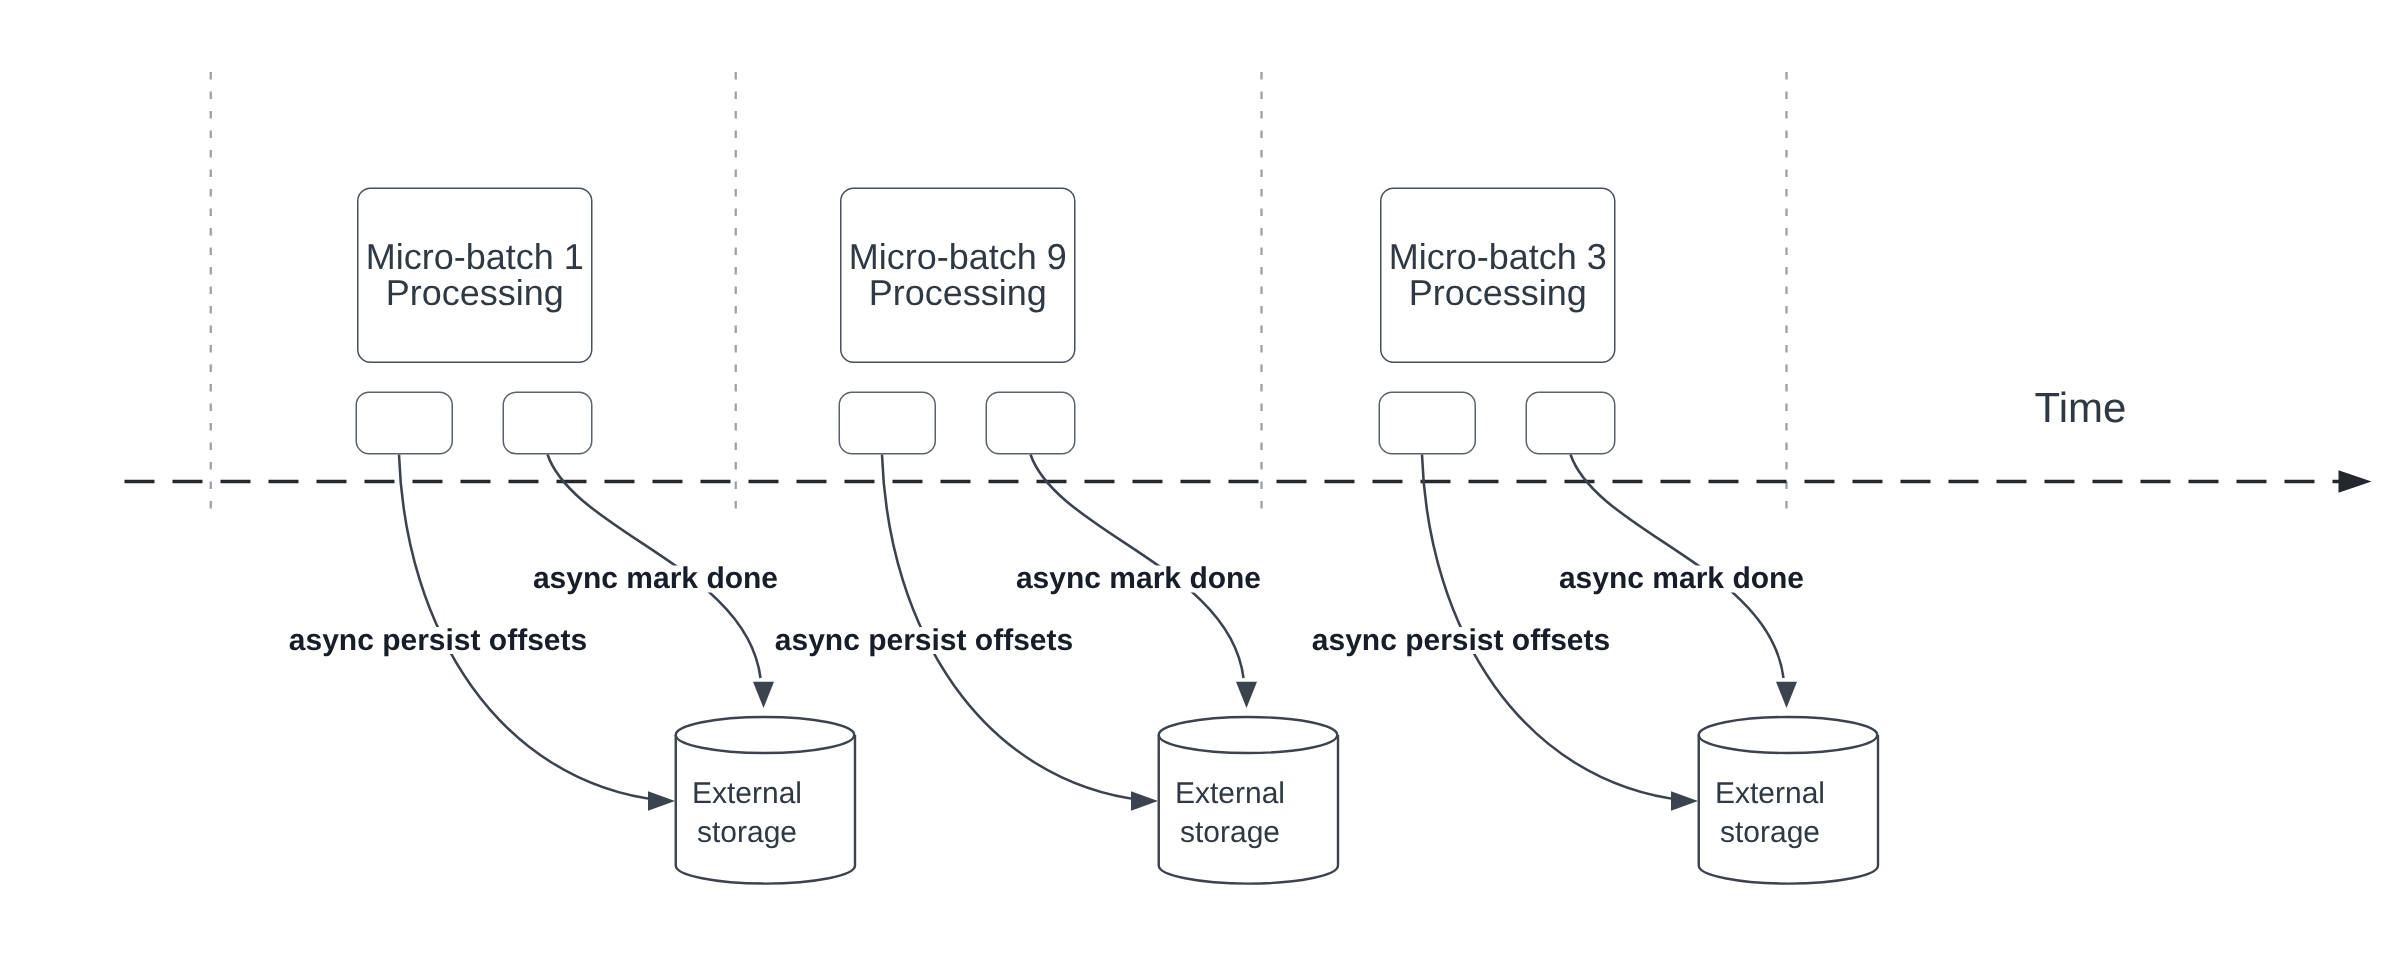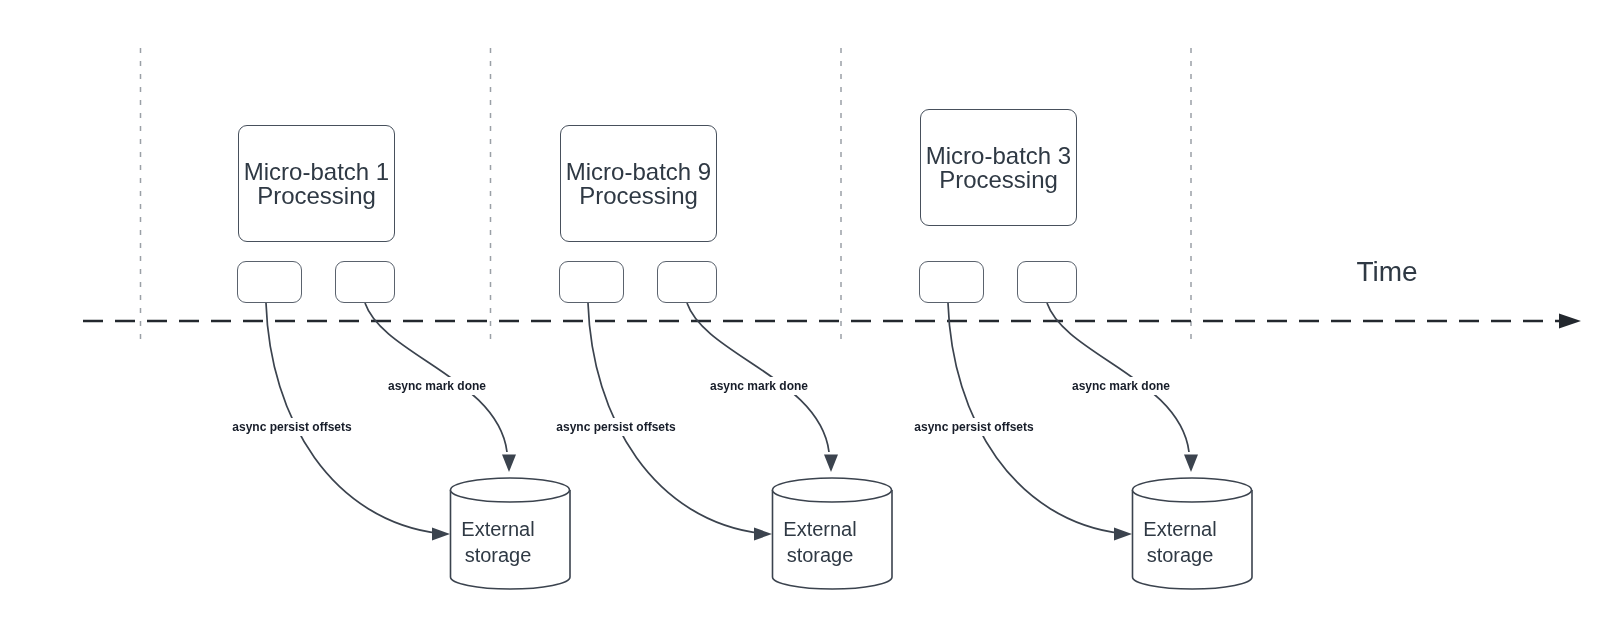--- a/index.html
+++ b/index.html
@@ -28,21 +28,21 @@
     border:1.6px solid var(--shape-stroke);border-radius:9px;background:#fff;
     display:flex;align-items:center;justify-content:center;text-align:center;
     font-size:24px;line-height:24px;color:var(--text);white-space:pre-line;
   }
   .chip{
     position:absolute;height:42px;box-sizing:border-box;background:#fff;
     border:1.5px solid #5a626d;border-radius:9px;top:261px;
   }
   .alabel{
     position:absolute;transform:translateX(-50%);
-    font-size:12px;font-weight:bold;color:var(--label-text);
+    font-size:20px;font-weight:bold;color:var(--label-text);
     background:#fff;padding:0 3px;white-space:nowrap;line-height:18px;text-align:right;
   }
   .storage-label{
     position:absolute;width:96px;top:516px;text-align:center;
     font-size:20px;line-height:26px;color:var(--text);white-space:pre-line;
   }
   .time-label{
     position:absolute;transform:translateX(-50%);left:1387px;top:261px;
     font-size:28px;line-height:22px;color:var(--text);
   }
@@ -97,21 +97,21 @@
 
   <div class="batch-box" style="left:560px;top:125px;">Micro-batch 9
 Processing</div>
   <div class="chip" style="left:559px;width:65px;"></div>
   <div class="chip" style="left:657px;width:60px;"></div>
   <div class="alabel" style="left:616px;top:418px;">async persist offsets</div>
   <div class="alabel" style="left:759px;top:377px;">async mark done</div>
   <div class="storage-label" style="left:772px;">External
 storage</div>
 
-  <div class="batch-box" style="left:920px;top:109px;">Micro-batch 3
+  <div class="batch-box" style="left:920px;top:125px;">Micro-batch 3
 Processing</div>
   <div class="chip" style="left:919px;width:65px;"></div>
   <div class="chip" style="left:1017px;width:60px;"></div>
   <div class="alabel" style="left:974px;top:418px;">async persist offsets</div>
   <div class="alabel" style="left:1121px;top:377px;">async mark done</div>
   <div class="storage-label" style="left:1132px;">External
 storage</div>
 
 </div>
 

